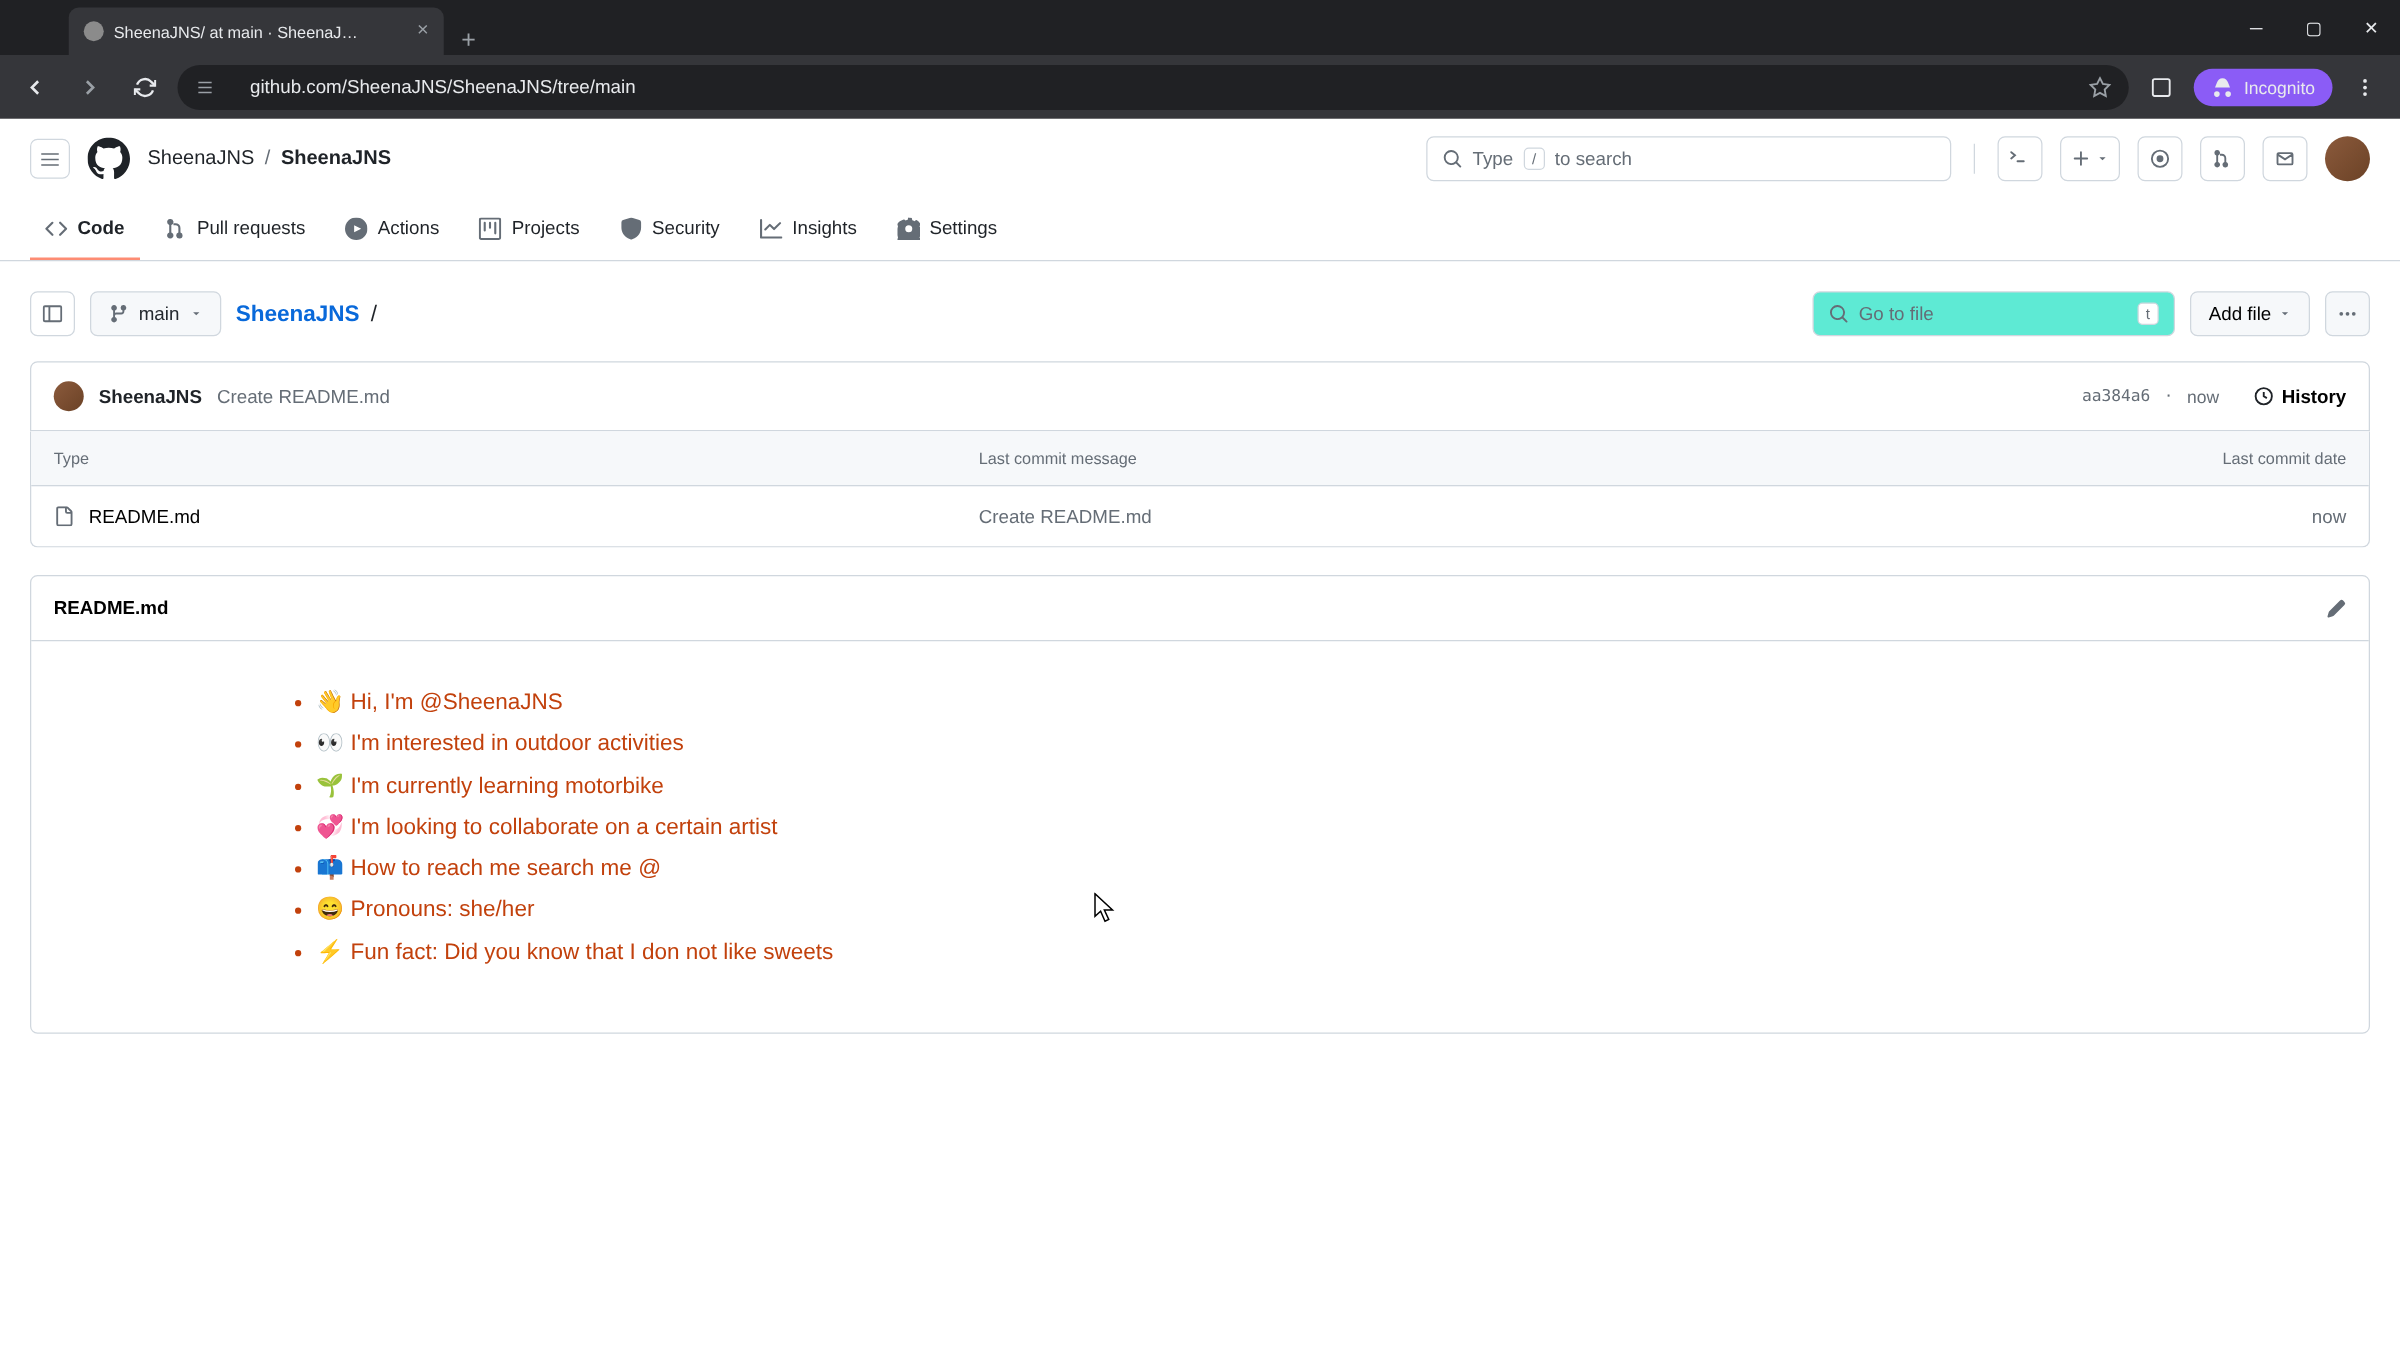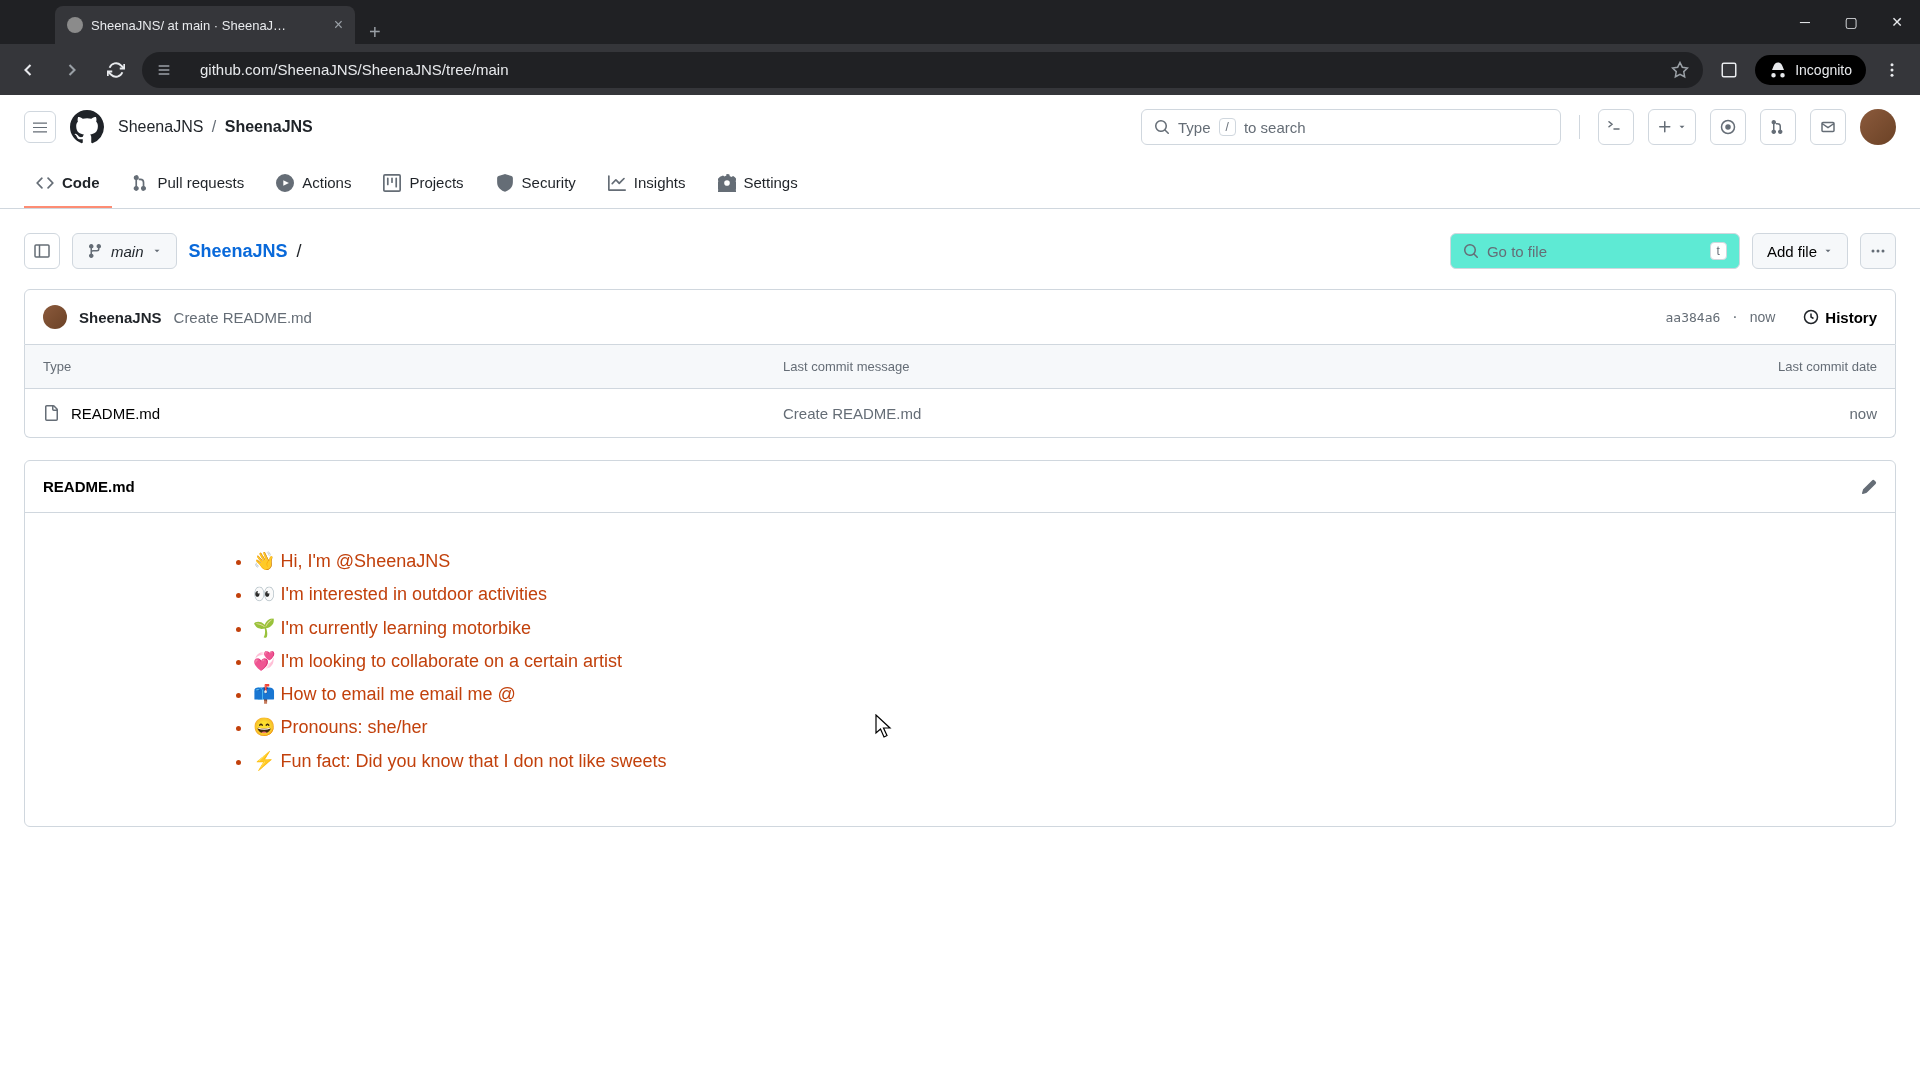--- a/index.html
+++ b/index.html
@@ -16,21 +16,21 @@
 .new-tab { color: #9aa0a6; font-size: 20px; padding: 0 14px; cursor: pointer; }
 .window-controls { position: absolute; right: 0; top: 0; height: 44px; display: flex; align-items: center; }
 .window-btn { width: 46px; height: 44px; display: flex; align-items: center; justify-content: center; color: #e8eaed; font-size: 14px; cursor: pointer; }
 .address-bar { background: #35363a; height: 51px; display: flex; align-items: center; padding: 0 10px; gap: 8px; }
 .nav-btn { width: 36px; height: 36px; display: flex; align-items: center; justify-content: center; color: #9aa0a6; border-radius: 50%; cursor: pointer; }
 .nav-btn.active { color: #e8eaed; }
 .url-bar { flex: 1; background: #202124; border-radius: 20px; height: 36px; display: flex; align-items: center; padding: 0 14px; color: #e8eaed; font-size: 15px; gap: 28px; }
 .url-text { flex: 1; }
 .url-icon { color: #9aa0a6; }
 .toolbar-btn { width: 36px; height: 36px; display: flex; align-items: center; justify-content: center; color: #e8eaed; cursor: pointer; }
-.incognito-badge { background: #000000; border-radius: 16px; padding: 6px 14px; display: flex; align-items: center; gap: 8px; color: #e8eaed; font-size: 14px; }
+.incognito-badge { background: #8b5cf6; border-radius: 16px; padding: 6px 14px; display: flex; align-items: center; gap: 8px; color: #e8eaed; font-size: 14px; }
 
 
 .github-page { background: #fff; height: calc(1080px - 95px); overflow-y: auto; }
 .gh-header { height: 64px; display: flex; align-items: center; padding: 0 24px; gap: 14px; border-bottom: none; }
 .hamburger { width: 32px; height: 32px; border: 1px solid #d0d7de; border-radius: 6px; display: flex; align-items: center; justify-content: center; cursor: pointer; }
 .gh-logo { width: 34px; height: 34px; }
 .gh-logo svg { width: 34px; height: 34px; fill: #1f2328; }
 .breadcrumb { font-size: 16px; color: #1f2328; }
 .breadcrumb a { color: #1f2328; text-decoration: none; }
 .breadcrumb .sep { color: #656d76; margin: 0 4px; }
@@ -46,21 +46,21 @@
 .repo-nav { display: flex; align-items: center; padding: 0 24px; height: 50px; gap: 8px; border-bottom: 1px solid #d0d7de; }
 .repo-tab { display: flex; align-items: center; gap: 8px; padding: 0 12px; height: 48px; color: #1f2328; font-size: 15px; cursor: pointer; border-bottom: 2px solid transparent; }
 .repo-tab.active { border-bottom-color: #fd8c73; font-weight: 600; }
 .repo-tab svg { fill: #656d76; width: 18px; height: 18px; }
 .repo-tab.active svg { fill: #656d76; }
 
 
 .repo-content { padding: 24px; }
 .repo-toolbar { display: flex; align-items: center; gap: 12px; margin-bottom: 20px; }
 .sidebar-toggle { width: 36px; height: 36px; border: 1px solid #d0d7de; border-radius: 6px; display: flex; align-items: center; justify-content: center; cursor: pointer; }
-.branch-btn { height: 36px; border: 1px solid #d0d7de; border-radius: 6px; display: flex; align-items: center; padding: 0 14px; gap: 8px; cursor: pointer; font-size: 15px; color: #24292f; background: #f6f8fa; font-style: italic; }
+.branch-btn { height: 36px; border: 1px solid #d0d7de; border-radius: 6px; display: flex; align-items: center; padding: 0 14px; gap: 8px; cursor: pointer; font-size: 15px; color: #24292f; background: #f6f8fa; }
 .repo-path { font-size: 18px; }
 .repo-path a { color: #0969da; text-decoration: none; font-weight: 600; }
 .repo-path .sep { color: #1f2328; margin: 0 4px; }
 .toolbar-spacer { flex: 1; }
 .goto-file { width: 290px; height: 36px; border: 1px solid #d0d7de; border-radius: 6px; display: flex; align-items: center; padding: 0 12px; gap: 8px; color: #656d76; font-size: 15px; background: #5eead4; }
 .goto-file .kbd { border: 1px solid #d0d7de; border-radius: 4px; padding: 1px 6px; font-size: 12px; margin-left: auto; background: #fff; }
 .add-file-btn { height: 36px; border: 1px solid #d0d7de; border-radius: 6px; display: flex; align-items: center; padding: 0 14px; gap: 6px; cursor: pointer; font-size: 15px; background: #f6f8fa; }
 .more-btn { width: 36px; height: 36px; border: 1px solid #d0d7de; border-radius: 6px; display: flex; align-items: center; justify-content: center; cursor: pointer; background: #f6f8fa; }
 
 
@@ -358,21 +358,21 @@
               <path d="M11.013 1.427a1.75 1.75 0 012.474 0l1.086 1.086a1.75 1.75 0 010 2.474l-8.61 8.61c-.21.21-.47.364-.756.445l-3.251.93a.75.75 0 01-.927-.928l.929-3.25a1.75 1.75 0 01.445-.758l8.61-8.61z"></path>
             </svg>
         </div>
       </div>
       <div class="readme-body">
         <ul id="readme-list">
             <li>👋 Hi, I'm @SheenaJNS</li>
             <li>👀 I'm interested in outdoor activities</li>
             <li>🌱 I'm currently learning motorbike</li>
             <li>💞️ I'm looking to collaborate on a certain artist</li>
-            <li>📫 How to email me email me @</li>
+            <li>📫 How to reach me search me @</li>
             <li>😄 Pronouns: she/her</li>
             <li>⚡ Fun fact: Did you know that I don not like sweets</li>
           </ul>
       </div>
     </div>
   </div>
 </div>
 
 <svg style="position:absolute;left:875px;top:714px;pointer-events:none" width="18" height="26" viewBox="0 0 18 26">
     <path d="M1 1 L1 19 L5.5 15 L9 23 L12 21.5 L8.5 14 L15 14 Z" fill="#fff" stroke="#000" stroke-width="1.2"></path>

